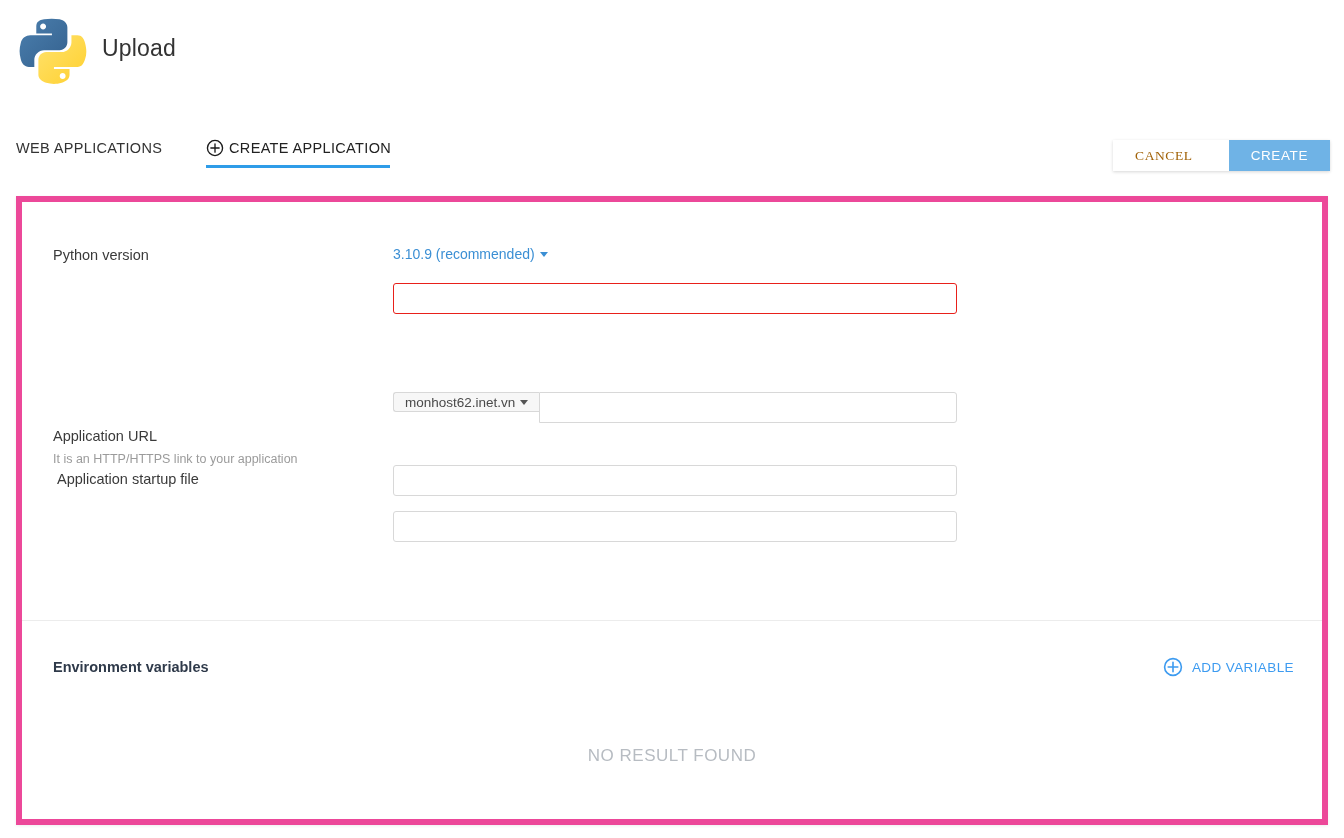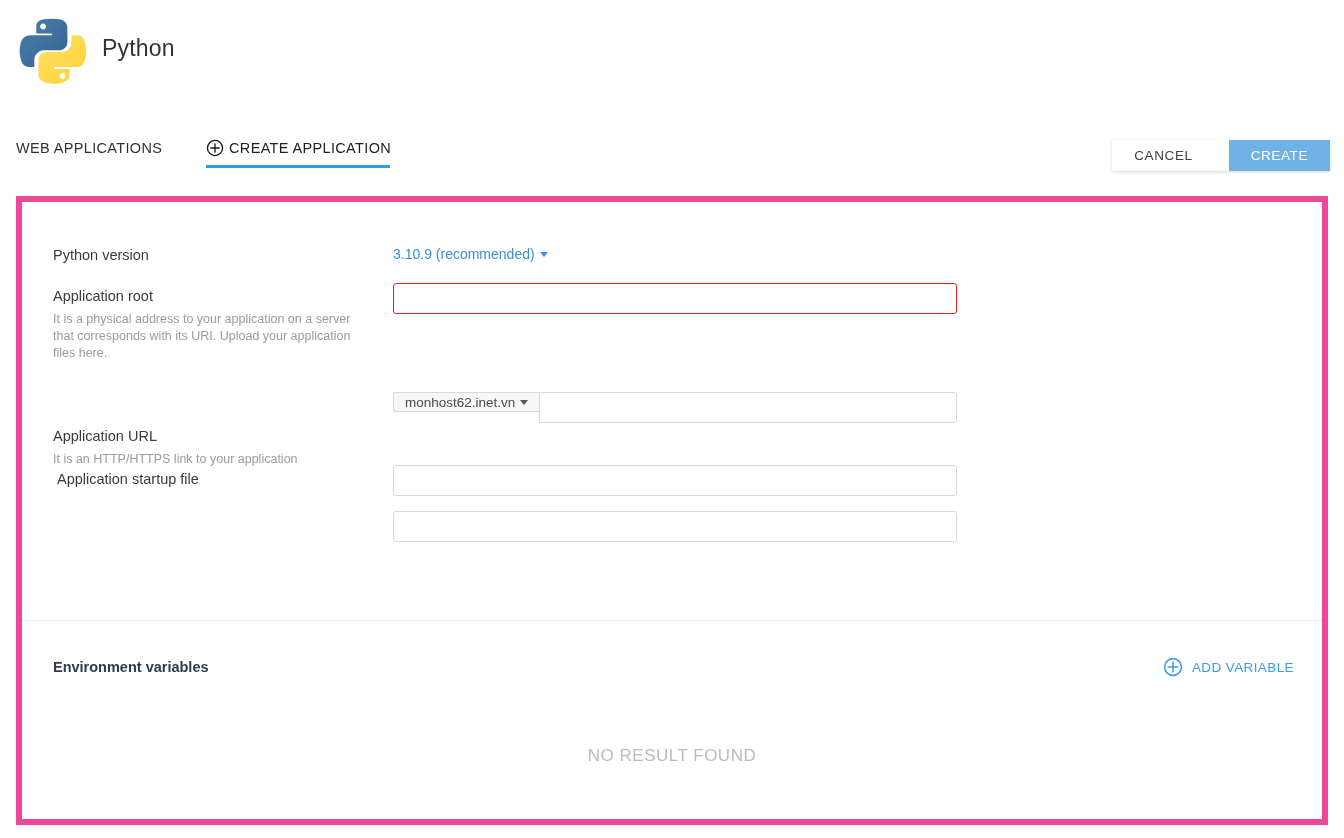--- a/index.html
+++ b/index.html
@@ -79,21 +79,21 @@
   }
   .btn {
     height: 31px;
     border: none;
     font-size: 13.5px;
     letter-spacing: 0.6px;
     cursor: pointer;
     font-family: "Liberation Sans", sans-serif;
     padding: 0 22px;
   }
-  .btn-cancel { background: #ffffff; color: #404040; }
+  .btn-cancel { background: #ffffff; color: #a16207; font-family: Liberation Serif, serif; }
   .btn-create { background: #6fb3e6; color: #ffffff; margin-left: 14px; }
 
   
   .card {
     position: absolute;
     left: 16px;
     top: 196px;
     width: 1312px;
     height: 629px;
     background: #ffffff;
@@ -230,21 +230,21 @@
         </linearGradient>
         <linearGradient id="pyYellow" x1="0" y1="0" x2="1" y2="1">
           <stop offset="0%" stop-color="#ffe26e"></stop>
           <stop offset="100%" stop-color="#ffd02e"></stop>
         </linearGradient>
       </defs>
       <path fill="url(#pyBlue)" d="M54.3 10.2c-4.1 0-8 .35-11.4 .96-10.1 1.78-11.9 5.5-11.9 12.4v9.1h23.9v3.04H22.0c-6.9 0-12.9 4.15-14.8 12.05-2.2 9.05-2.3 14.7 0 24.15 1.7 7.05 5.7 12.05 12.6 12.05h8.2V73.1c0-7.85 6.8-14.8 14.8-14.8h23.8c6.6 0 11.9-5.45 11.9-12.1V23.6c0-6.45-5.45-11.3-11.9-12.4-4.1-.68-8.35-.99-12.4-.96zM41.4 17.5c2.5 0 4.5 2.05 4.5 4.58 0 2.52-2 4.55-4.5 4.55-2.5 0-4.5-2.03-4.5-4.55 0-2.53 2-4.58 4.5-4.58z"></path>
       <path fill="url(#pyYellow)" d="M84.7 35.7v10.5c0 8.2-6.95 15.1-14.8 15.1H46.1c-6.5 0-11.9 5.57-11.9 12.1v22.6c0 6.45 5.6 10.25 11.9 12.1 7.55 2.2 14.8 2.6 23.8 0 6-1.75 11.9-5.25 11.9-12.1v-9.1H58.0v-3.05h35.7c6.9 0 9.5-4.83 11.9-12.05 2.5-7.45 2.4-14.6 0-24.15-1.7-6.9-5-12.05-11.9-12.05h-9zM71.3 93.2c2.5 0 4.5 2.03 4.5 4.55 0 2.54-2 4.6-4.5 4.6-2.48 0-4.5-2.06-4.5-4.6 0-2.52 2.02-4.55 4.5-4.55z"></path>
     </svg>
   </span>
-  <span class="brand-title">Python</span>
+  <span class="brand-title">Upload</span>
 </div>
 
 <div class="tabbar">
   <div class="tab tab-web">
     <span>WEB APPLICATIONS</span>
   </div>
 
   <div class="tab tab-create">
     <span class="plus-circle">
       <svg viewBox="0 0 20 20" width="18" height="18" xmlns="http://www.w3.org/2000/svg">
@@ -270,24 +270,20 @@
     <div class="row" style="left:31px; top:44px;">
       <div class="label">Python version</div>
     </div>
     <div class="field-col" style="top:43px;">
       <span class="dropdown-link">
         <span>3.10.9 (recommended)</span>
         <i class="caret"></i>
       </span>
     </div>
 
-    <div class="row" style="left:31px; top:85px;">
-      <div class="label">Application root</div>
-      <div class="hint">It is a physical address to your application on a server that corresponds with its URI. Upload your application files here.</div>
-    </div>
     <div class="field-col" style="top:81px;">
       <input class="txtinput error" type="text" placeholder="" style="">
     </div>
 
     <div class="row" style="left:31px; top:189px;margin-top:36px;">
       <div class="label">Application URL</div>
       <div class="hint">It is an HTTP/HTTPS link to your application</div>
     </div>
     <div class="field-col" style="top:190px;">
       <div class="input-group">

